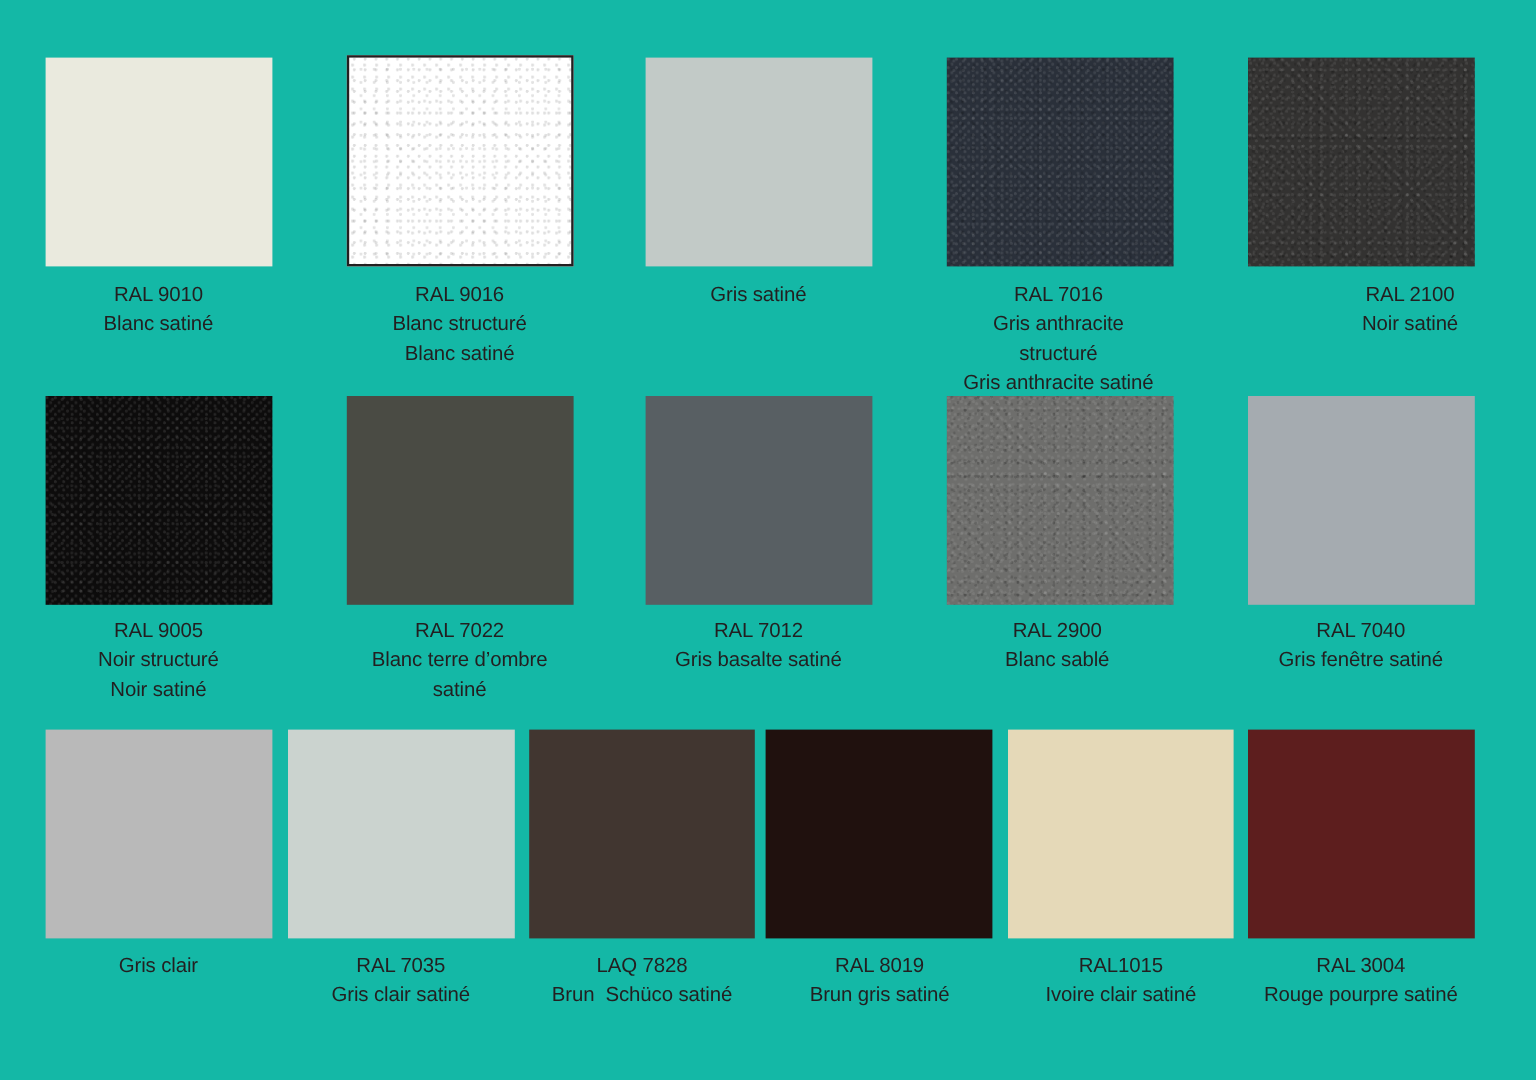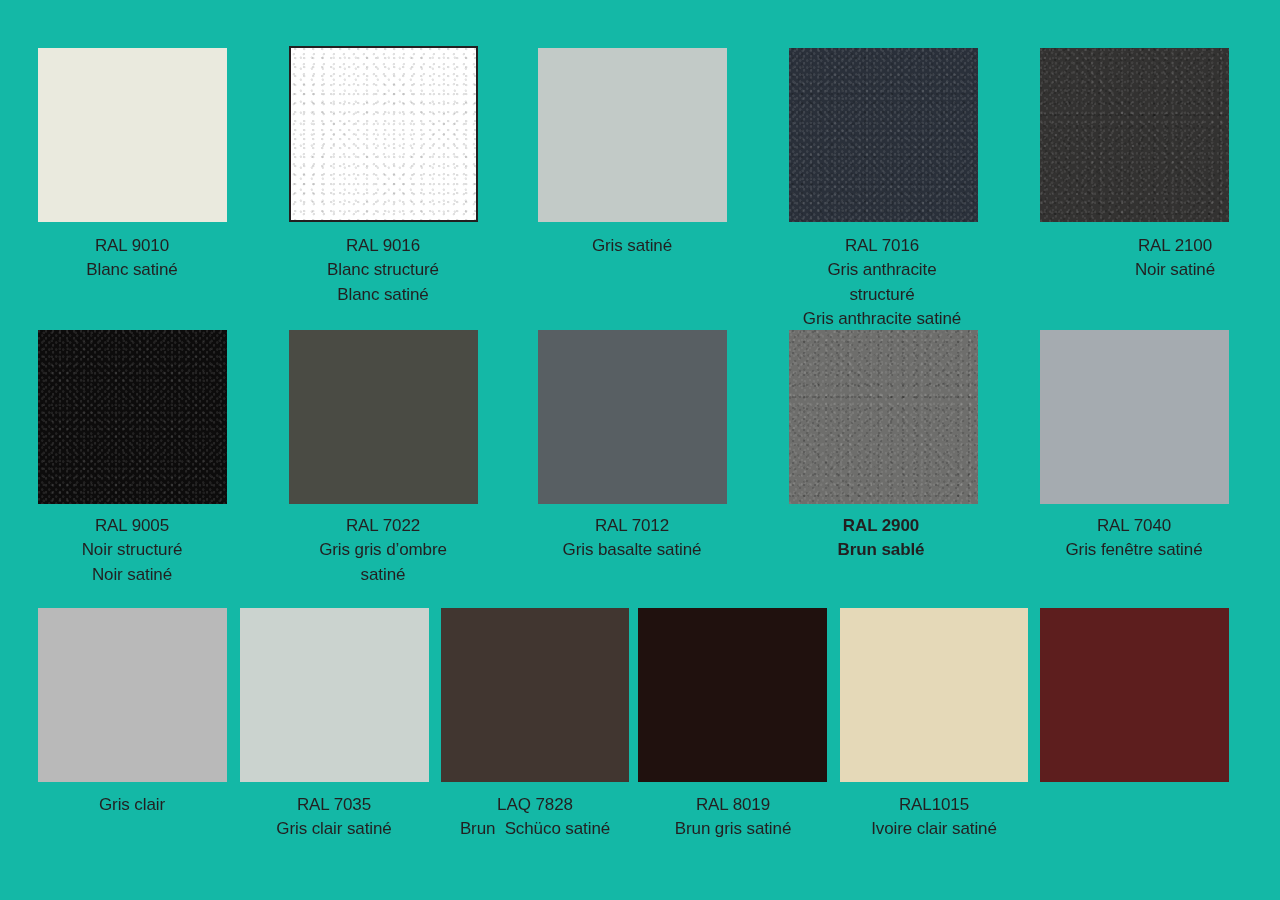--- a/index.html
+++ b/index.html
@@ -109,29 +109,29 @@
       <div class="swatch-chip tex-sand" style="width: 189px; height: 174px; background: rgb(51, 50, 49);"></div>
     </div>
     <div class="swatch-label" style="left: 1134px; top: 234px; color: rgb(35, 31, 32); margin-left: 41px;"><span class="lbl-line">RAL 2100</span><span class="lbl-line">Noir satiné</span></div>
     <div class="swatch-cell" style="left: 38px; top: 330px; width: 189px; height: 174px;">
       <div class="swatch-chip tex-grain" style="width: 189px; height: 174px; background: rgb(13, 12, 12);"></div>
     </div>
     <div class="swatch-label" style="left: 132px; top: 514px; color: rgb(35, 31, 32);"><span class="lbl-line">RAL 9005</span><span class="lbl-line">Noir structuré</span><span class="lbl-line">Noir satiné</span></div>
     <div class="swatch-cell" style="left: 289px; top: 330px; width: 189px; height: 174px;">
       <div class="swatch-chip" style="width: 189px; height: 174px; background: rgb(74, 75, 68);"></div>
     </div>
-    <div class="swatch-label" style="left: 383px; top: 514px; color: rgb(35, 31, 32); text-align: center;"><span class="lbl-line">RAL 7022</span><span class="lbl-line">Gris gris d’ombre</span><span class="lbl-line">satiné</span></div>
+    <div class="swatch-label" style="left: 383px; top: 514px; color: rgb(35, 31, 32); text-align: center;"><span class="lbl-line">RAL 7022</span><span class="lbl-line">Blanc terre d’ombre</span><span class="lbl-line">satiné</span></div>
     <div class="swatch-cell" style="left: 538px; top: 330px; width: 189px; height: 174px;">
       <div class="swatch-chip" style="width: 189px; height: 174px; background: rgb(88, 95, 99);"></div>
     </div>
     <div class="swatch-label" style="left: 632px; top: 514px; color: rgb(35, 31, 32);"><span class="lbl-line">RAL 7012</span><span class="lbl-line">Gris basalte satiné</span></div>
     <div class="swatch-cell" style="left: 789px; top: 330px; width: 189px; height: 174px;">
       <div class="swatch-chip tex-sand" style="width: 189px; height: 174px; background: rgb(110, 110, 108);"></div>
     </div>
-    <div class="swatch-label" style="left: 881px; top: 514px; color: rgb(35, 31, 32); font-weight: bold;"><span class="lbl-line">RAL 2900</span><span class="lbl-line">Brun sablé</span></div>
+    <div class="swatch-label" style="left: 881px; top: 514px; color: rgb(35, 31, 32);"><span class="lbl-line">RAL 2900</span><span class="lbl-line">Blanc sablé</span></div>
     <div class="swatch-cell" style="left: 1040px; top: 330px; width: 189px; height: 174px;">
       <div class="swatch-chip" style="width: 189px; height: 174px; background: rgb(165, 171, 176);"></div>
     </div>
     <div class="swatch-label" style="left: 1134px; top: 514px; color: rgb(35, 31, 32);"><span class="lbl-line">RAL 7040</span><span class="lbl-line">Gris fenêtre satiné</span></div>
     <div class="swatch-cell" style="left: 38px; top: 608px; width: 189px; height: 174px;">
       <div class="swatch-chip" style="width: 189px; height: 174px; background: rgb(185, 185, 185);"></div>
     </div>
     <div class="swatch-label" style="left: 132px; top: 793px; color: rgb(35, 31, 32);"><span class="lbl-line">Gris clair</span></div>
     <div class="swatch-cell" style="left: 240px; top: 608px; width: 189px; height: 174px;">
       <div class="swatch-chip" style="width: 189px; height: 174px; background: rgb(203, 211, 207);"></div>
@@ -145,13 +145,14 @@
       <div class="swatch-chip" style="width: 189px; height: 174px; background: rgb(32, 17, 14);"></div>
     </div>
     <div class="swatch-label" style="left: 733px; top: 793px; color: rgb(35, 31, 32);"><span class="lbl-line">RAL 8019</span><span class="lbl-line">Brun gris satiné</span></div>
     <div class="swatch-cell" style="left: 840px; top: 608px; width: 188px; height: 174px;">
       <div class="swatch-chip" style="width: 188px; height: 174px; background: rgb(229, 217, 184);"></div>
     </div>
     <div class="swatch-label" style="left: 934px; top: 793px; color: rgb(35, 31, 32);"><span class="lbl-line">RAL1015</span><span class="lbl-line">Ivoire clair satiné</span></div>
     <div class="swatch-cell" style="left: 1040px; top: 608px; width: 189px; height: 174px;">
       <div class="swatch-chip" style="width: 189px; height: 174px; background: rgb(93, 30, 30);"></div>
     </div>
+    <div class="swatch-label" style="left: 1134px; top: 793px; color: rgb(35, 31, 32);"><span class="lbl-line">RAL 3004</span><span class="lbl-line">Rouge pourpre satiné</span></div>
   </div>
 
 </body></html>

